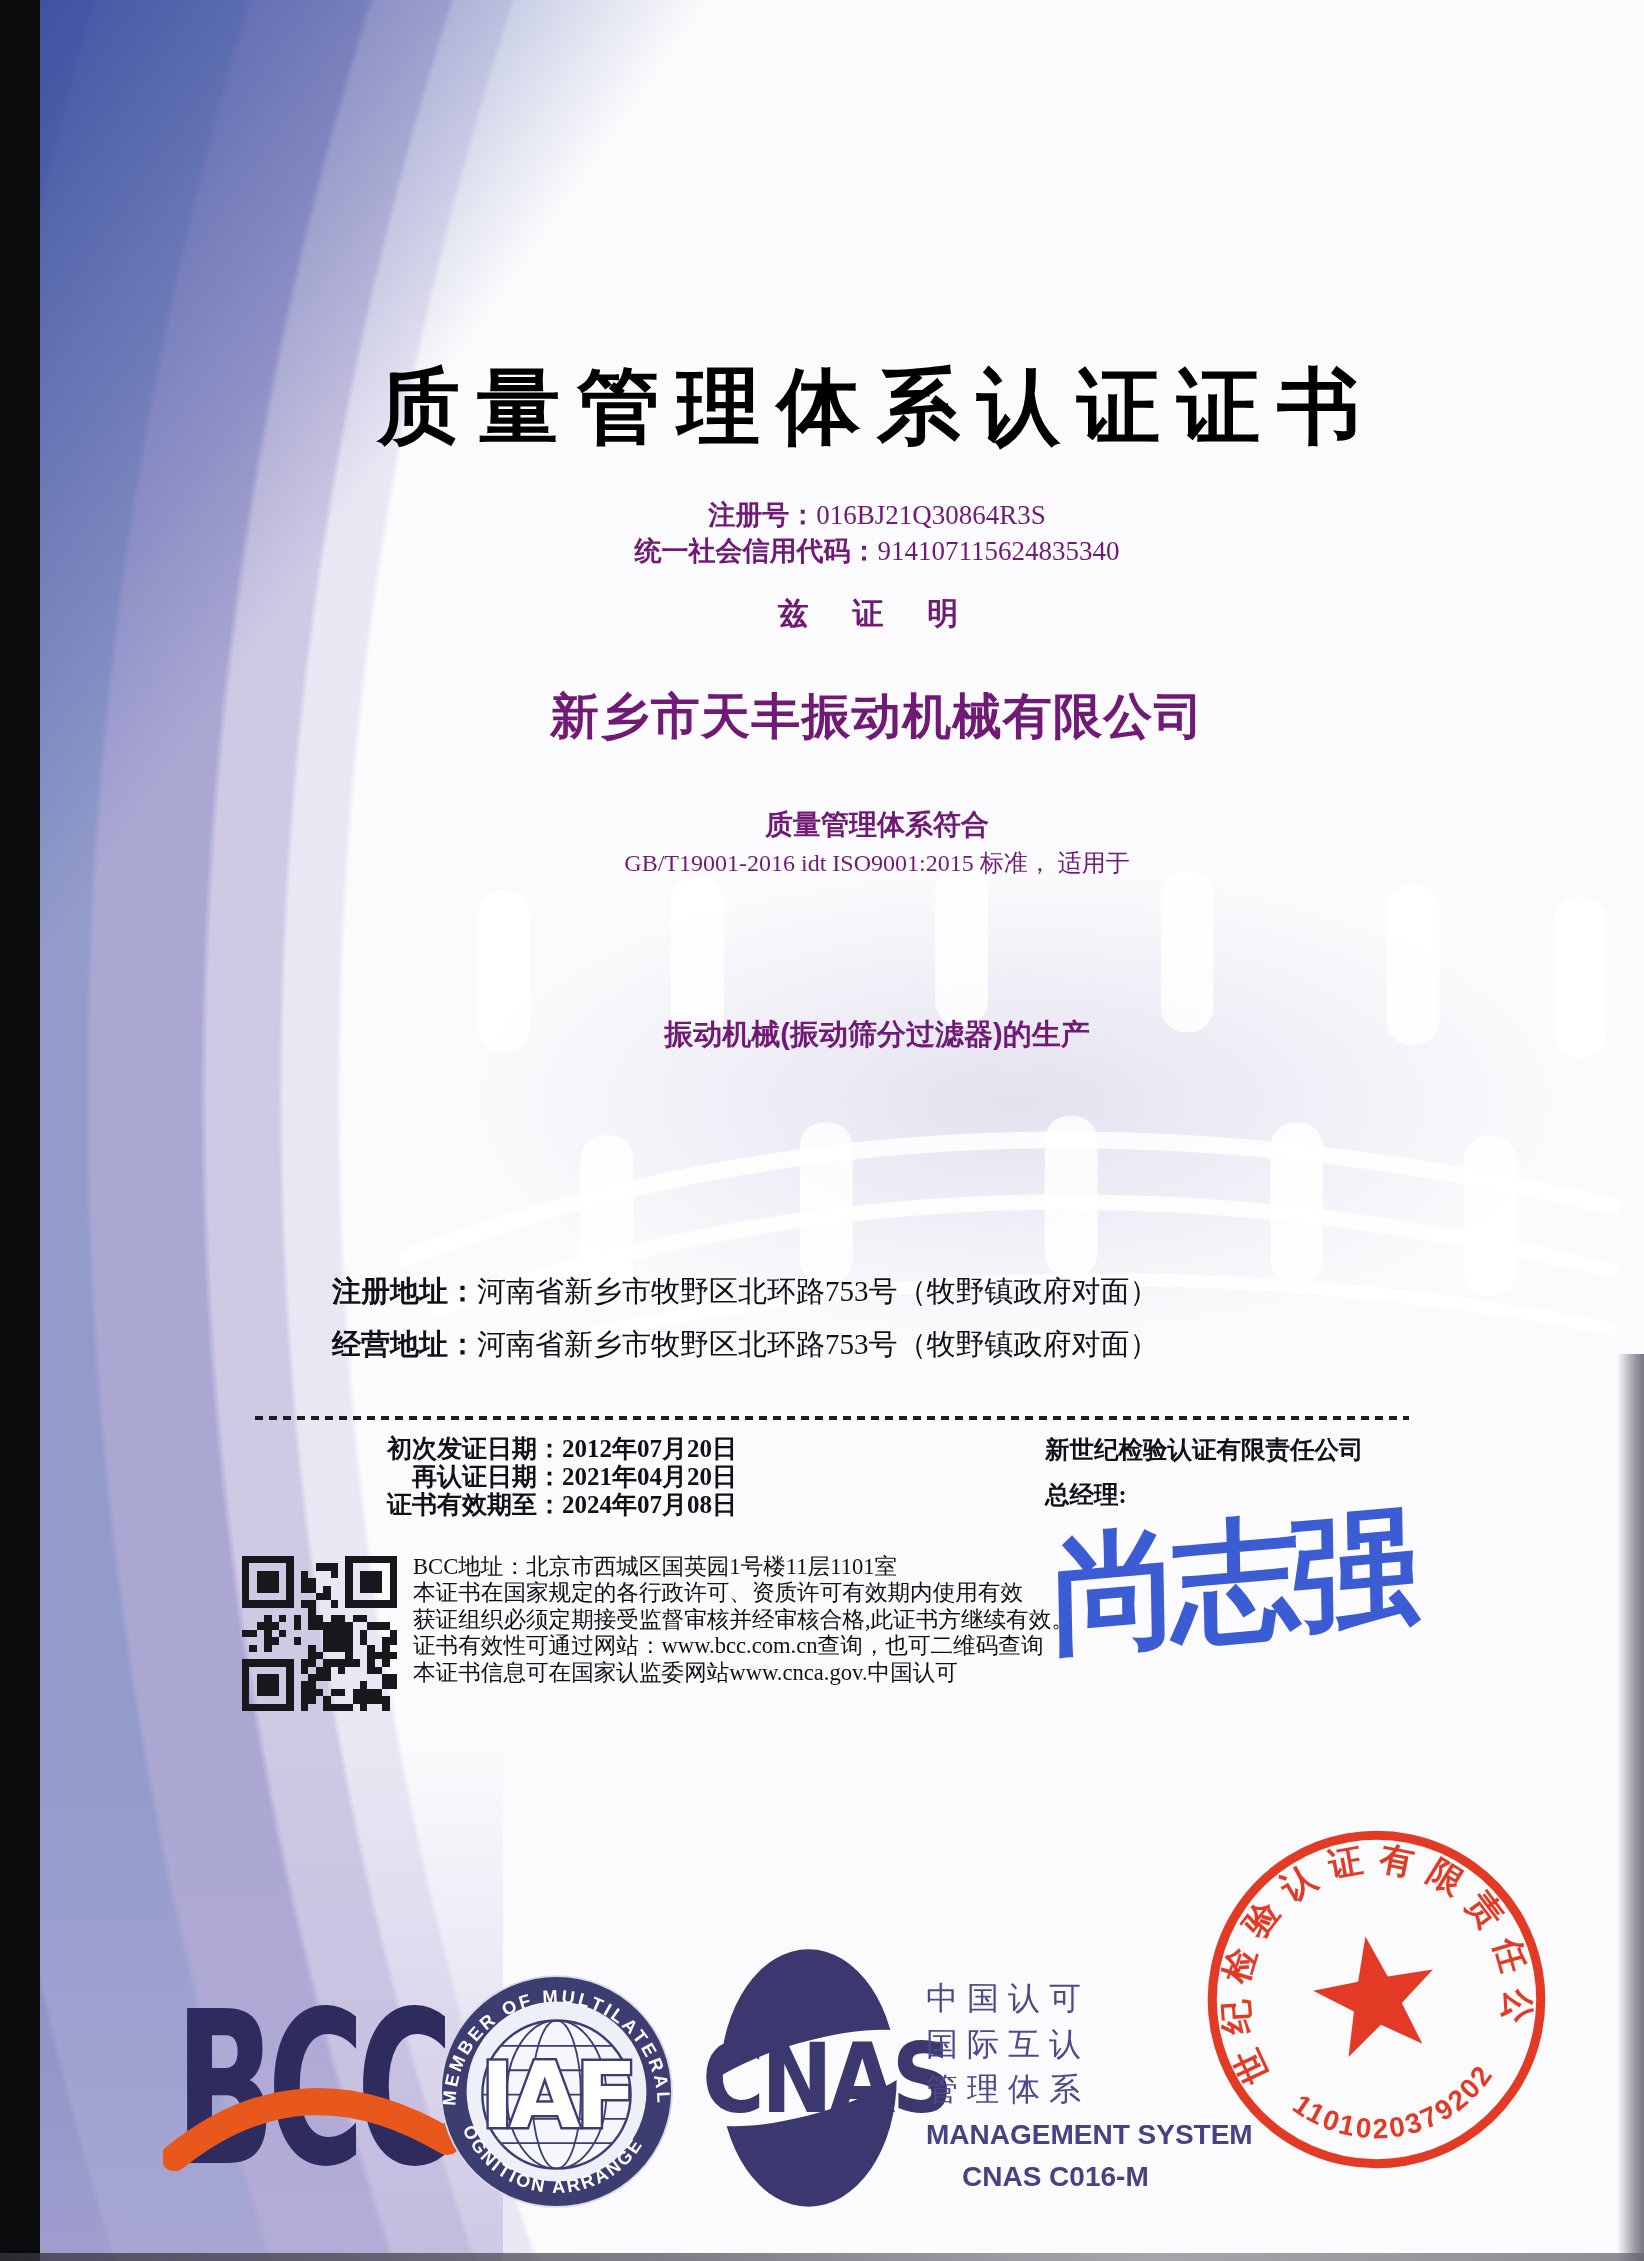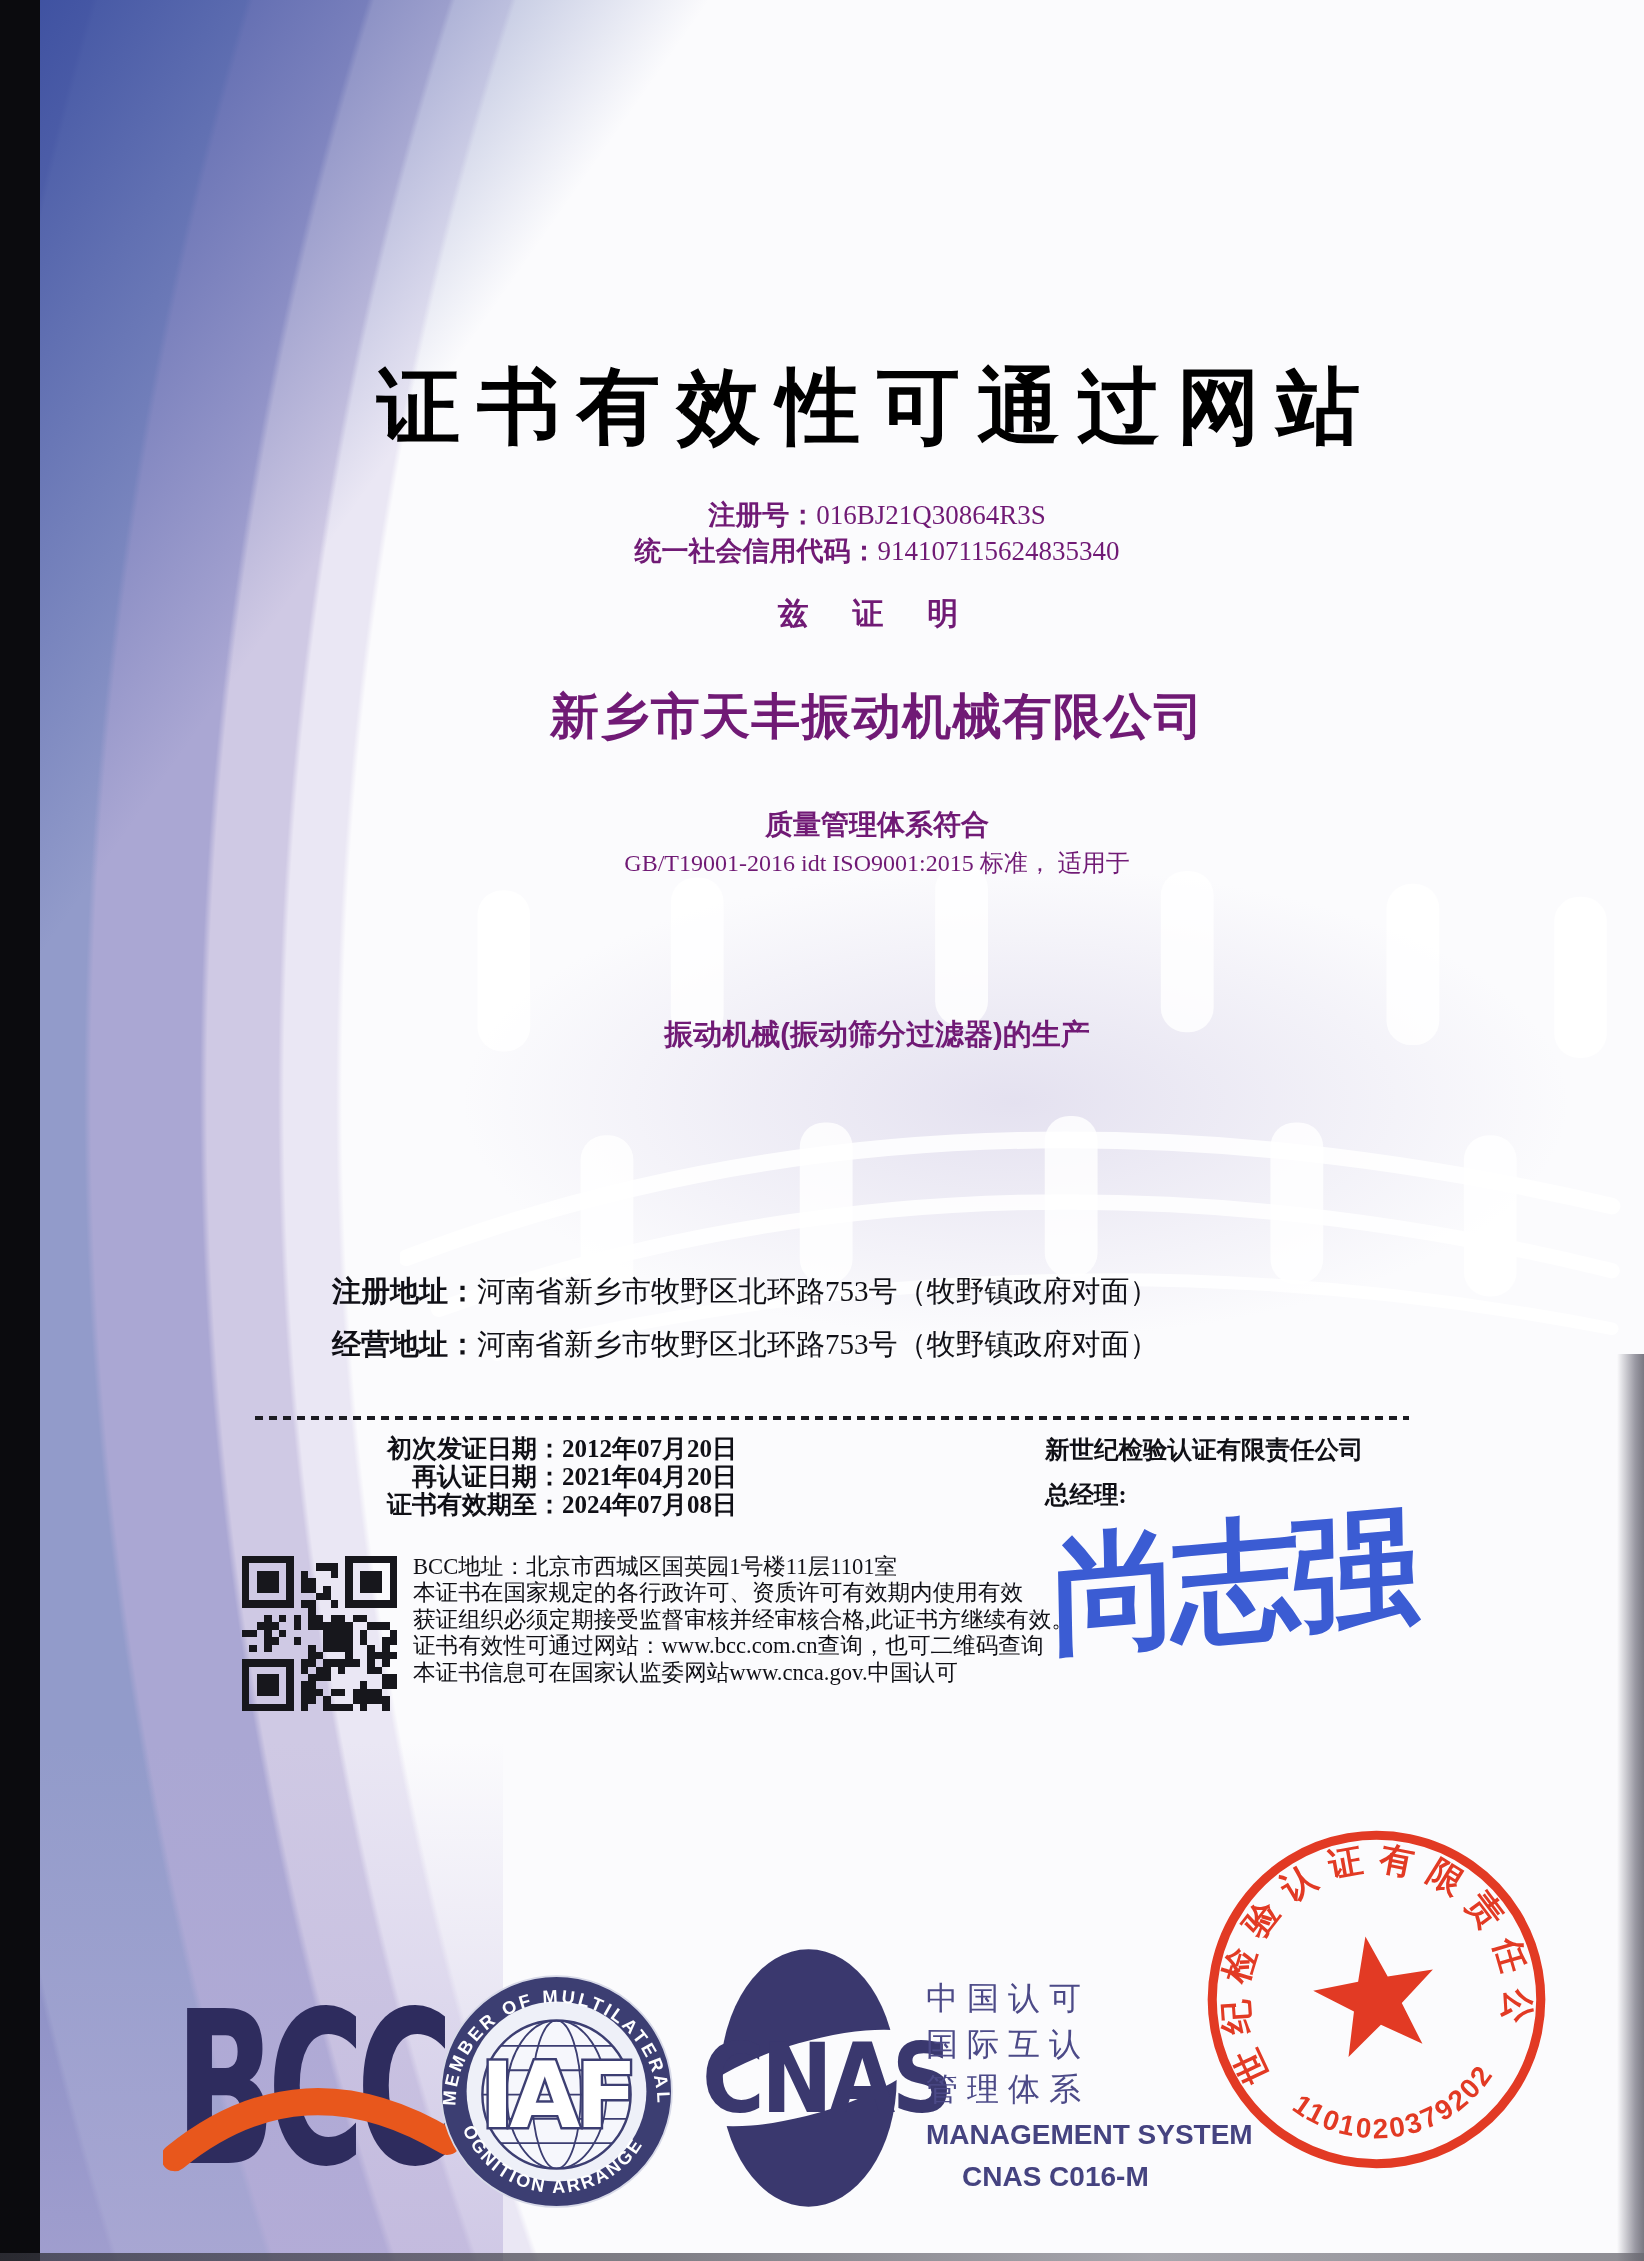--- a/index.html
+++ b/index.html
@@ -112,21 +112,21 @@
       <rect x="1350" y="410" width="82" height="250" rx="38"></rect>
       <rect x="1650" y="430" width="82" height="250" rx="38"></rect>
     </g>
     <g fill="none" stroke="rgba(255,255,255,0.85)" stroke-linecap="round">
       <path d="M 10 620 Q 850 300 1880 540" stroke-width="26"></path>
       <path d="M 60 700 Q 900 400 1880 640" stroke-width="24"></path>
       <path d="M 150 770 Q 1000 560 1880 730" stroke-width="20"></path>
     </g>
   </svg>
 
-  <div class="center-col title">证书有效性可通过网站</div>
+  <div class="center-col title">质量管理体系认证证书</div>
 
   <div class="center-col reg-line">
     <span class="lbl">注册号：</span><span class="val">016BJ21Q30864R3S</span>
   </div>
   <div class="center-col reg-line2">
     <span class="lbl">统一社会信用代码：</span><span class="val">914107115624835340</span>
   </div>
 
   <div class="center-col hereby">兹 证 明</div>
 

